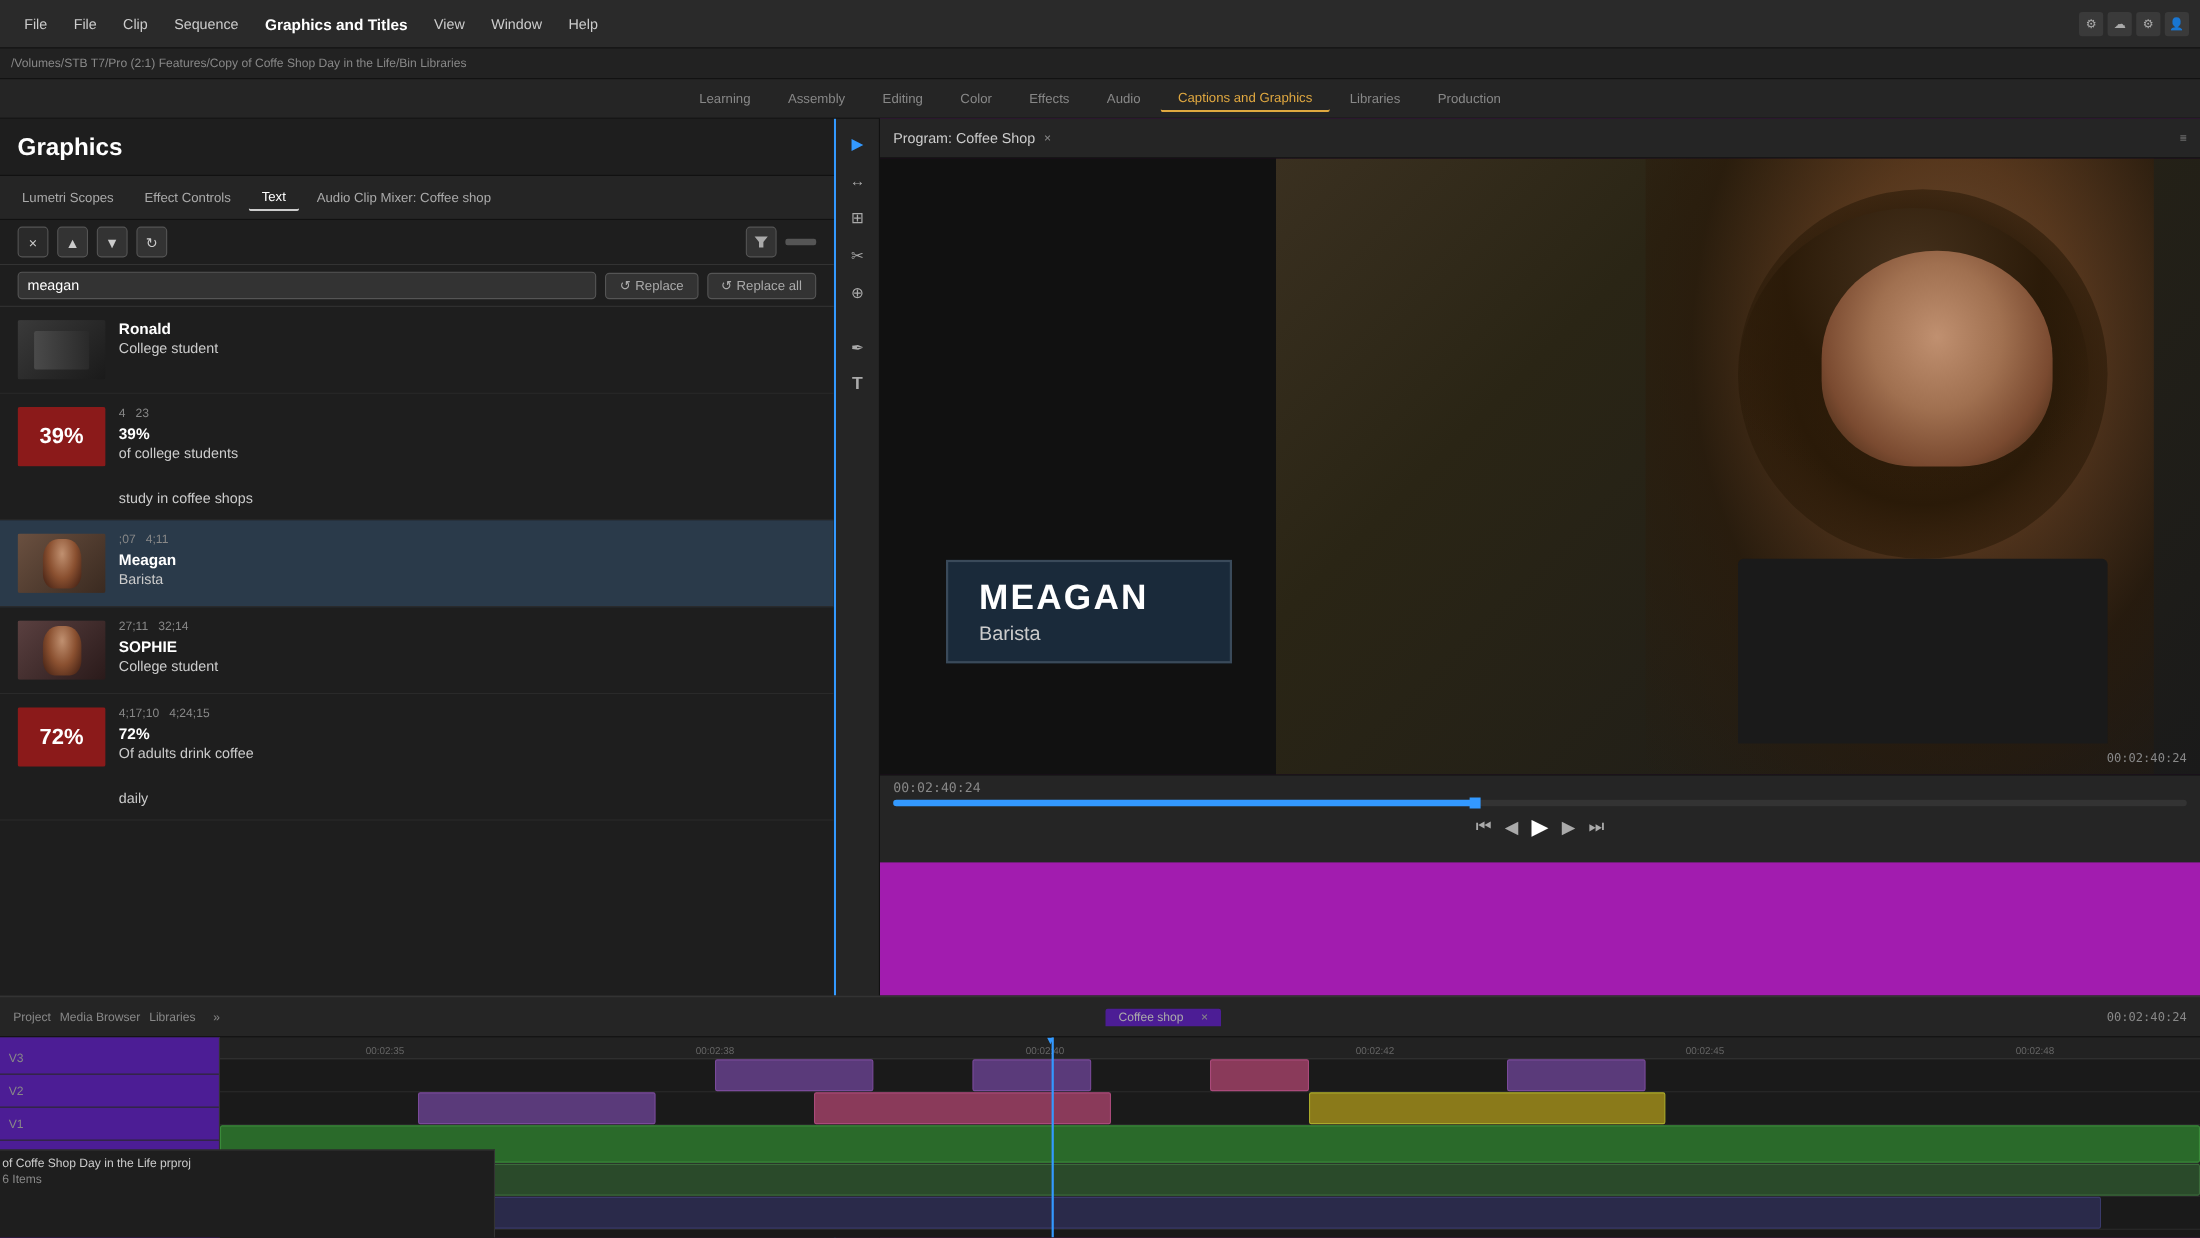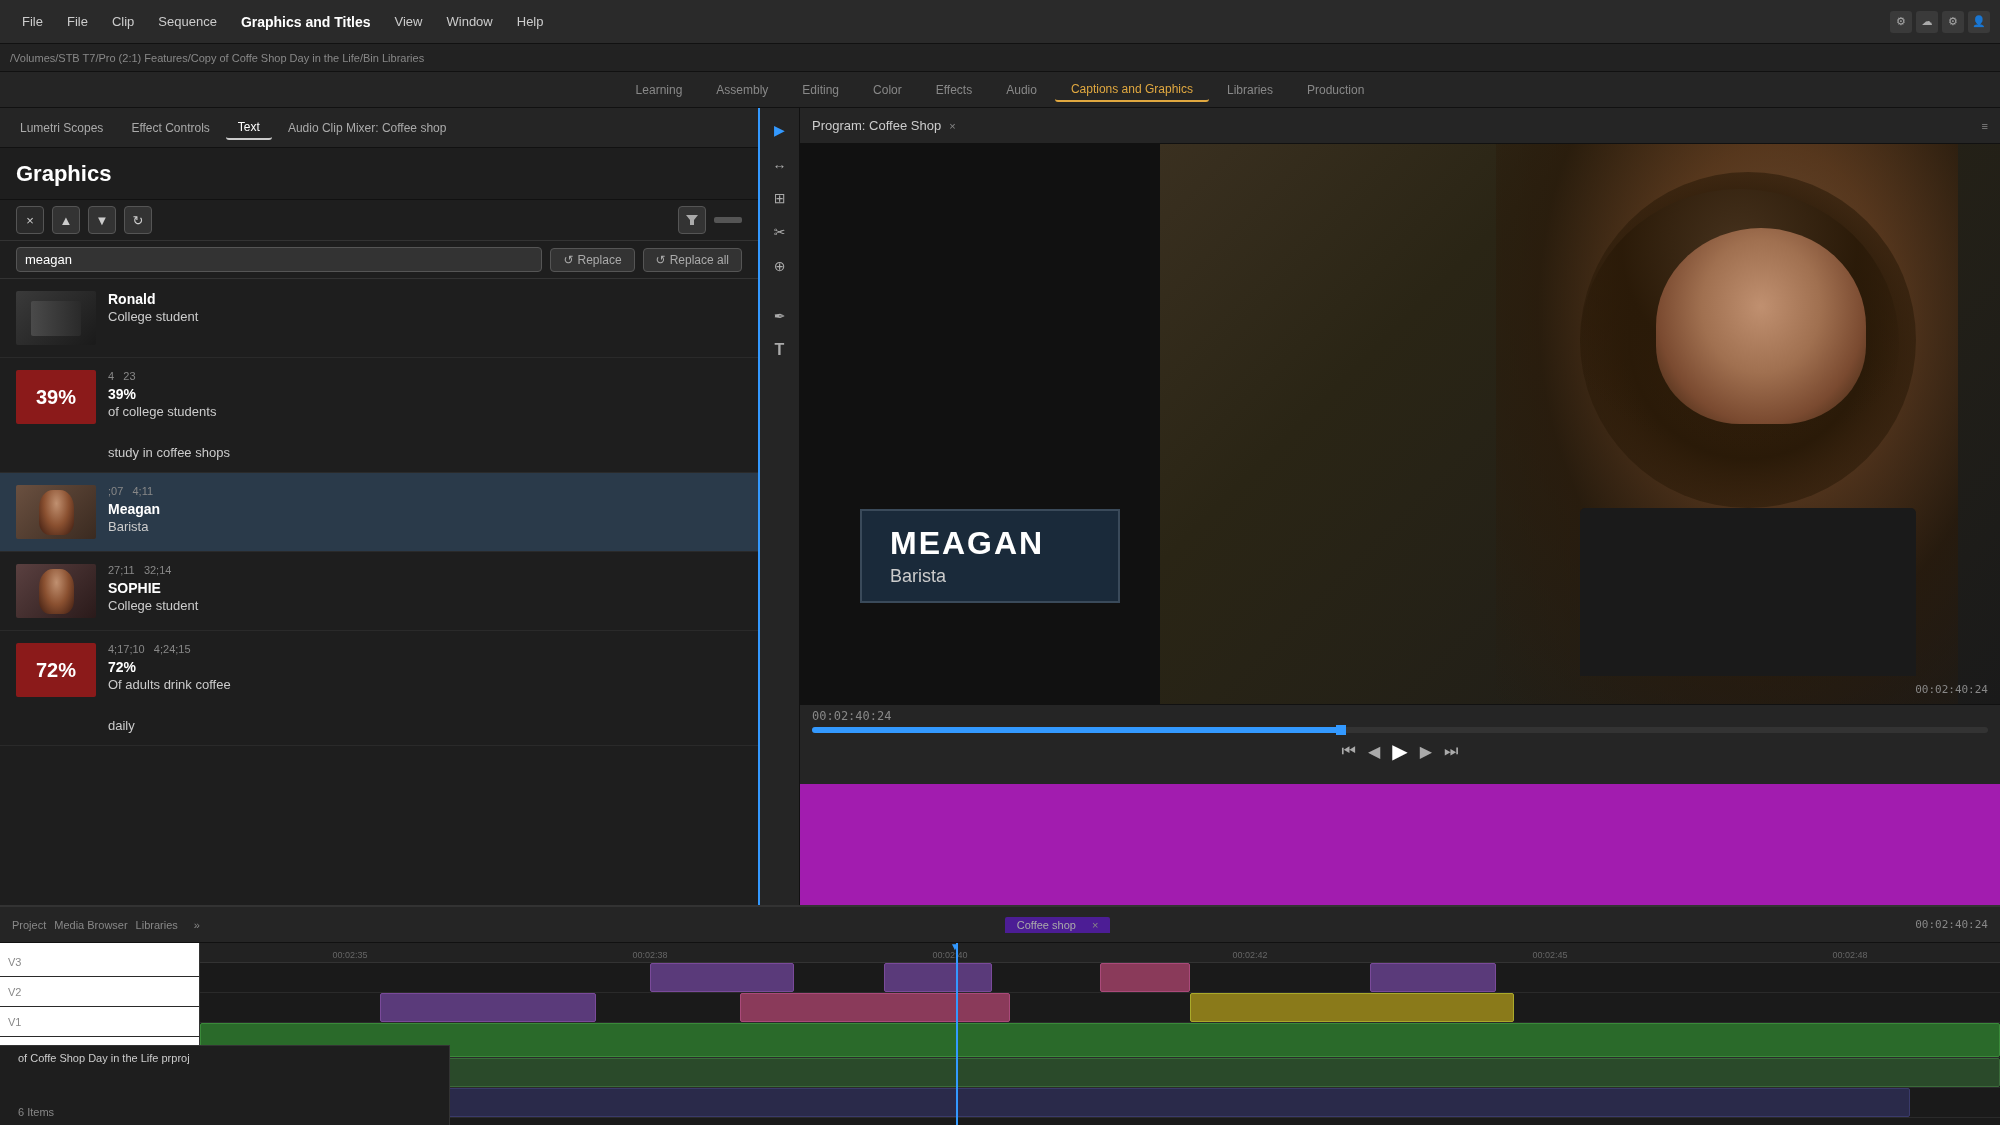--- a/index.html
+++ b/index.html
@@ -432,21 +432,21 @@
       border-bottom: 1px solid #111;
     }
 
     #timeline-body {
       flex: 1;
       display: flex;
     }
 
     #timeline-tracks-left {
       width: 200px;
-      background: #ffffff;
+      background: #4c1d95;
       border-right: 1px solid #333;
       display: flex;
       flex-direction: column;
       padding: 4px 0;
     }
     .track-label {
       height: 30px;
       display: flex;
       align-items: center;
       padding: 0 8px;
@@ -519,22 +519,21 @@
       position: absolute;
       bottom: 0;
       left: 0;
       width: 450px;
       height: 80px;
       background: #1e1e1e;
       border-top: 1px solid #333;
       border-right: 1px solid #333;
       display: flex;
       flex-direction: column;
-      padding: 6px 18px;
-      gap: 40px;
+      padding: 6px 2px;
     }
     .project-name {
       font-size: 11px;
       color: #ccc;
     }
     .project-count {
       font-size: 11px;
       color: #888;
       margin-top: 2px;
     }
@@ -599,29 +598,29 @@
   <div class="workspace-tab">Audio</div>
   <div class="workspace-tab active">Captions and Graphics</div>
   <div class="workspace-tab">Libraries</div>
   <div class="workspace-tab">Production</div>
 </div>
 
 <div id="main-layout" style="position:relative;">
 
   <div id="left-panel">
 
+    <div id="sub-tab-row">
+      <span id="graphics-heading">Graphics</span>
+    </div>
+
     <div id="panel-tabs">
       <div class="panel-tab">Lumetri Scopes</div>
       <div class="panel-tab">Effect Controls</div>
       <div class="panel-tab active">Text</div>
       <div class="panel-tab">Audio Clip Mixer: Coffee shop</div>
-    </div>
-
-    <div id="sub-tab-row">
-      <span id="graphics-heading">Graphics</span>
     </div>
 
     <div id="toolbar-row">
       <div class="toolbar-btn close-btn">×</div>
       <div class="toolbar-btn">▲</div>
       <div class="toolbar-btn">▼</div>
       <div class="toolbar-btn">↻</div>
       <div style="flex:1;"></div>
       <div class="toolbar-btn">
         <svg width="14" height="14" viewBox="0 0 14 14" fill="none">

